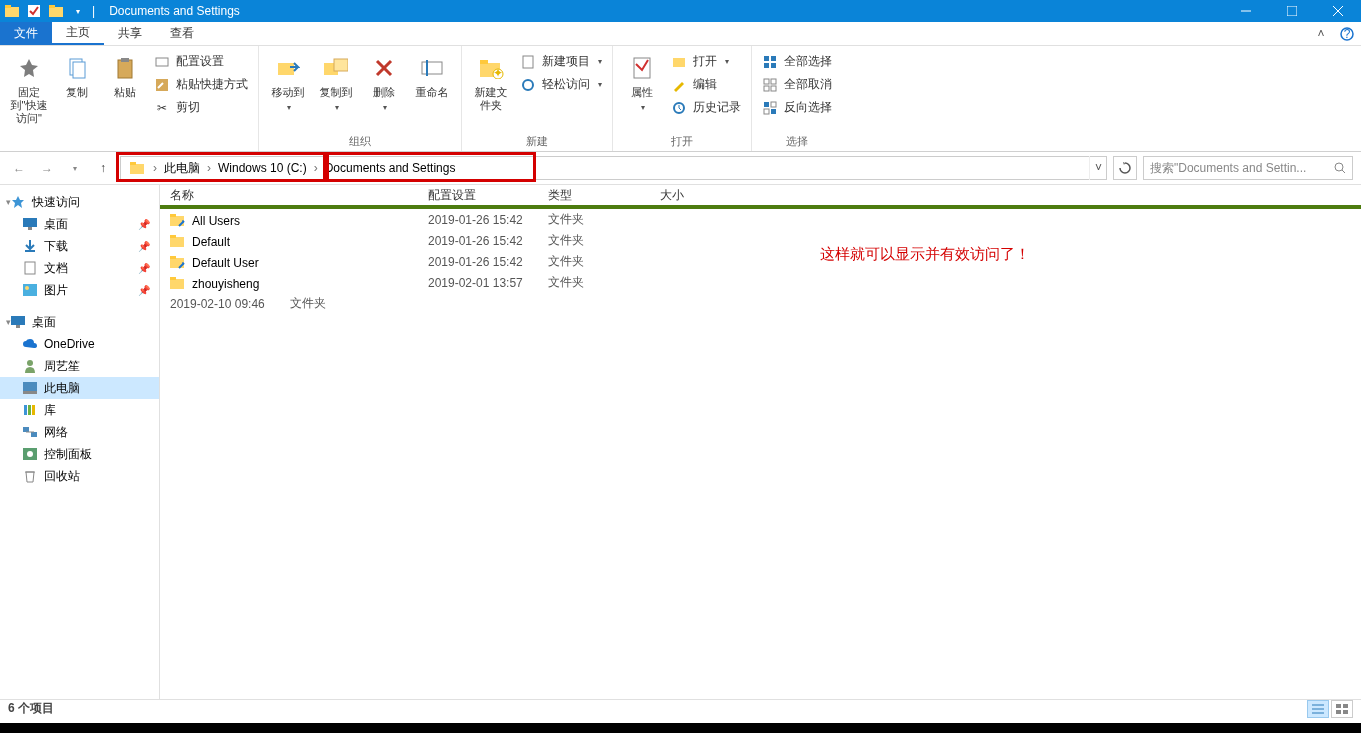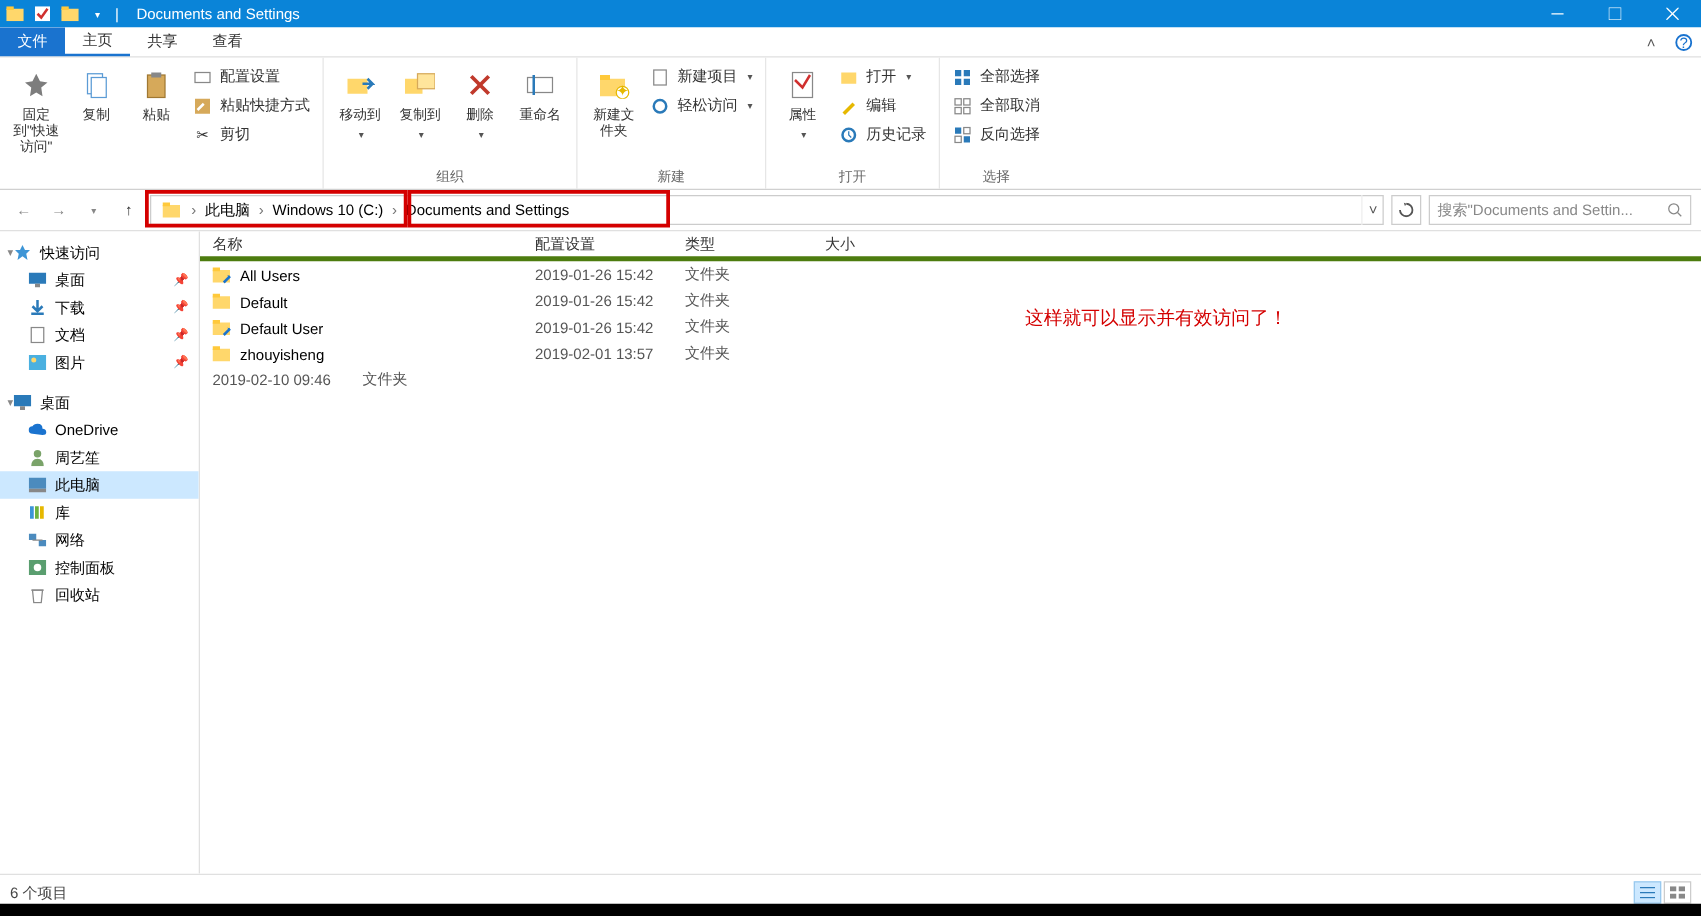--- a/index.html
+++ b/index.html
@@ -72,21 +72,21 @@
 .row { height: 21px; display: flex; align-items: center; padding-left: 10px; }
 .row .cell-name { width: 258px; display: flex; align-items: flex-end; gap: 6px; }
 .row .cell-mod { width: 120px; color: #555; }
 .row .cell-type { width: 112px; color: #555; }
 .row .cell-size { width: 80px; color: #555; text-align: right; padding-right: 10px; }
 .fico { width: 16px; height: 16px; display: flex; align-items: center; justify-content: center; }
 
 .annotation { position: absolute; color: #d40000; font-size: 15px; font-weight: 500; }
 
 
-.statusbar { height: 24px; border-top: 1px solid #e0e0e0; display: flex; align-items: flex-end; padding: 0 8px; color: #444; background: #fff; }
+.statusbar { height: 24px; border-top: 1px solid #e0e0e0; display: flex; align-items: flex-start; padding: 0 8px; color: #444; background: #fff; font-weight: bold; }
 .statusbar-right { margin-left: auto; display: flex; gap: 2px; }
 .viewbtn { width: 22px; height: 18px; border: 1px solid #ccc; display: flex; align-items: center; justify-content: center; }
 .viewbtn.active { background: #cce8ff; border-color: #99c9ee; }
 
 .taskbar { height: 10px; background: #000; }
 
 
 svg { display: block; }
 </style>
 </head>

